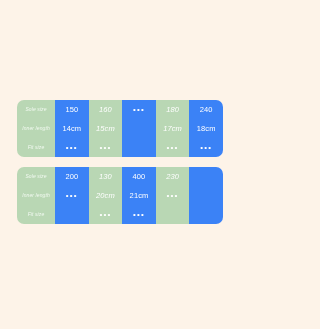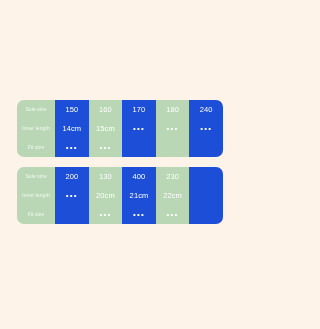--- a/index.html
+++ b/index.html
@@ -37,22 +37,22 @@
     flex: 1 1 0;
     display: flex;
     flex-direction: column;
   }
 
   
   .size-col.label-col {
     flex: 0 0 38px;
   }
 
-  .shade-light { background: #b9d7b4; }
-  .shade-dark  { background: #1d4ed8; }
+  .shade-light { background: #b9d7b4; font-style: italic; }
+  .shade-dark  { background: #3b82f6; }
 
   .size-cell {
     height: 19px;
     display: flex;
     align-items: center;
     justify-content: center;
     color: #ffffff;
     font-size: 7.5px;
     letter-spacing: 0.1px;
     line-height: 1;
@@ -92,31 +92,32 @@
       <div class="size-cell dots">•••</div>
     </div>
 
     <div class="size-col shade-light">
       <div class="size-cell">160</div>
       <div class="size-cell">15cm</div>
       <div class="size-cell dots">•••</div>
     </div>
 
     <div class="size-col shade-dark">
-      <div class="size-cell">170</div>
       <div class="size-cell dots">•••</div>
     </div>
 
     <div class="size-col shade-light">
       <div class="size-cell">180</div>
+      <div class="size-cell">17cm</div>
       <div class="size-cell dots">•••</div>
     </div>
 
     <div class="size-col shade-dark">
       <div class="size-cell">240</div>
+      <div class="size-cell">18cm</div>
       <div class="size-cell dots">•••</div>
     </div>
   </div>
 
   <div class="size-table">
     <div class="size-col label-col shade-light">
       <div class="size-cell label">Sole size</div>
       <div class="size-cell label">Inner length</div>
       <div class="size-cell label">Fit size</div>
     </div>
@@ -133,21 +134,20 @@
     </div>
 
     <div class="size-col shade-dark">
       <div class="size-cell">400</div>
       <div class="size-cell">21cm</div>
       <div class="size-cell dots">•••</div>
     </div>
 
     <div class="size-col shade-light">
       <div class="size-cell">230</div>
-      <div class="size-cell">22cm</div>
       <div class="size-cell dots">•••</div>
     </div>
 
     <div class="size-col shade-dark">
       <div class="size-cell empty"></div>
       <div class="size-cell empty"></div>
       <div class="size-cell empty"></div>
     </div>
   </div>
 

